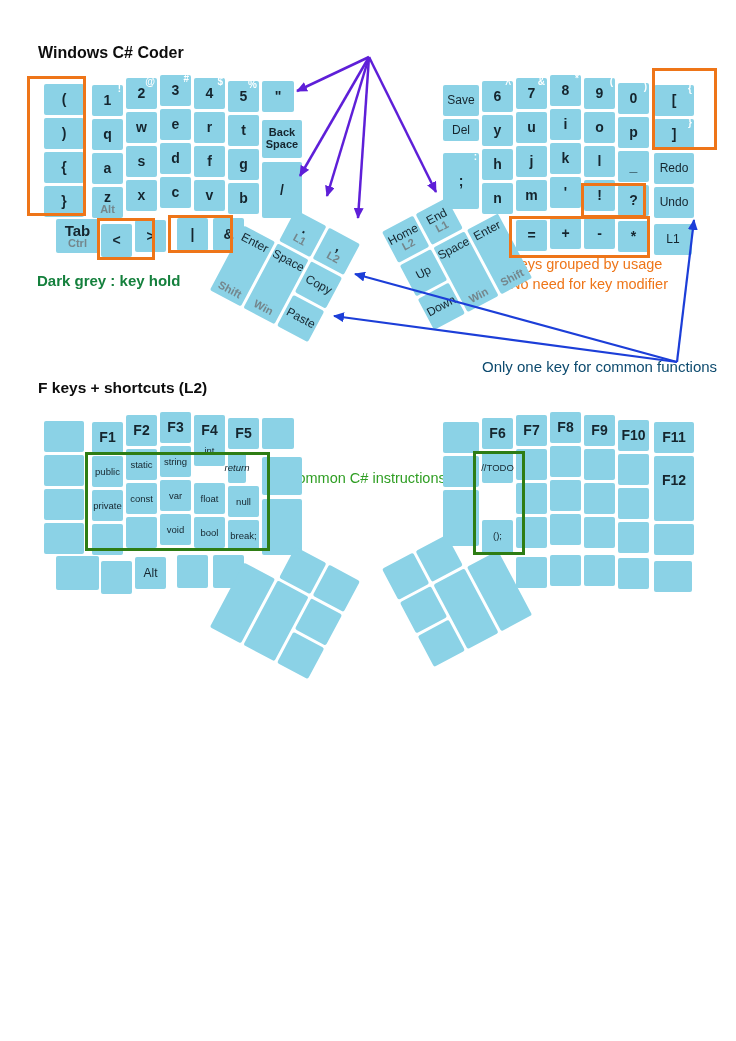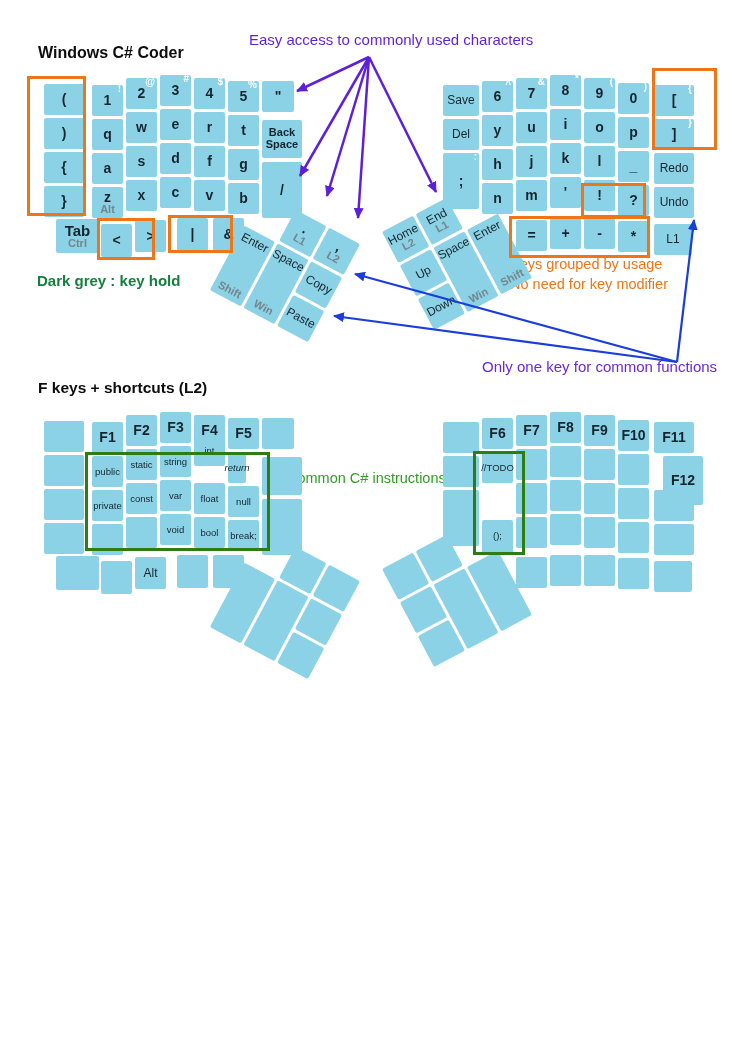--- a/index.html
+++ b/index.html
@@ -5,21 +5,21 @@
   html,body{margin:0;padding:0;background:#fff;}
   .stage{position:relative;width:736px;height:1041px;background:#ffffff;overflow:hidden;
          font-family:"Liberation Sans", sans-serif;}
   .t{position:absolute;white-space:nowrap;}
   .title1{left:38px;top:44px;font-size:16px;font-weight:bold;color:#0d0d0d;}
   .title2{left:38px;top:379px;font-size:15.5px;font-weight:bold;color:#0d0d0d;}
   .ann-easy{left:249px;top:31px;font-size:15px;color:#5e1fd8;}
   .ann-greyhold{left:37px;top:272px;font-size:15px;font-weight:bold;color:#15803d;}
   .ann-orange1{left:510px;top:256px;font-size:14.5px;color:#ee7518;}
   .ann-orange2{left:510px;top:276px;font-size:14.5px;color:#ee7518;}
-  .ann-blue{left:482px;top:358px;font-size:15px;color:#6d28d9;}
+  .ann-blue{left:482px;top:358px;font-size:15px;color:#0c4a6e;}
   .ann-green{left:287px;top:470px;font-size:14.5px;color:#2f9e23;}
 
   .key{position:absolute;background:#8bd2e6;border-radius:2px;color:#15252e;
        display:flex;flex-direction:column;align-items:center;justify-content:center;
        z-index:1;line-height:1.05;}
   .key .klabel{white-space:pre-line;text-align:center;}
   .k-b .klabel{font-weight:bold;font-size:14px;}
   .k-t .klabel{font-weight:bold;font-size:15px;}
   .k-r .klabel{font-size:12px;}
   .k-s .klabel{font-size:9.5px;}
@@ -33,21 +33,20 @@
 
   .hrect{position:absolute;border-style:solid;border-width:3px;background:transparent;z-index:4;}
 
   #overlay{position:absolute;left:0;top:0;z-index:6;pointer-events:none;}
 </style>
 </head>
 <body>
 
 <div class="stage">
   <div class="t title1">Windows C# Coder</div>
-  <div class="t ann-easy">Easy access to commonly used characters</div>
   <div class="t ann-greyhold">Dark grey : key hold</div>
   <div class="t ann-orange1">Keys grouped by usage</div>
   <div class="t ann-orange2">No need for key modifier</div>
   <div class="t ann-blue">Only one key for common functions</div>
   <div class="t title2">F keys + shortcuts (L2)</div>
   <div class="t ann-green">Common C# instructions</div>
 
   <div id="kb">
       <div>
         <div class="key k-b" style="left: 44px; top: 84px; width: 40px; height: 31px;">
@@ -152,21 +151,21 @@
           <span class="klabel">|</span>
         </div>
         <div class="key k-b" style="left: 213px; top: 218px; width: 31px; height: 33px;">
           <span class="klabel">&amp;</span>
         </div>
       </div>
       <div>
         <div class="key k-r" style="left: 443px; top: 85px; width: 36px; height: 31px;">
           <span class="klabel">Save</span>
         </div>
-        <div class="key k-r" style="left: 443px; top: 119px; width: 36px; height: 31px;">
+        <div class="key k-r" style="left: 443px; top: 119px; width: 36px; height: 22px;">
           <span class="klabel">Del</span>
         </div>
         <div class="key k-b" style="left: 443px; top: 153px; width: 36px; height: 56px;">
           <span class="klabel">;</span>
           <span class="ksup">:</span>
         </div>
         <div class="key k-b" style="left: 482px; top: 81px; width: 31px; height: 31px;">
           <span class="klabel">6</span>
           <span class="ksup">^</span>
         </div>
@@ -369,21 +368,21 @@
         <div class="key" style="left: 584px; top: 517px; width: 31px; height: 31px;"></div>
         <div class="key k-b" style="left: 618px; top: 420px; width: 31px; height: 31px;">
           <span class="klabel">F10</span>
         </div>
         <div class="key" style="left: 618px; top: 454px; width: 31px; height: 31px;"></div>
         <div class="key" style="left: 618px; top: 488px; width: 31px; height: 31px;"></div>
         <div class="key" style="left: 618px; top: 522px; width: 31px; height: 31px;"></div>
         <div class="key k-b" style="left: 654px; top: 422px; width: 40px; height: 31px;">
           <span class="klabel">F11</span>
         </div>
-        <div class="key k-b" style="left: 654px; top: 456px; width: 40px; height: 49px; margin-left: 9px;">
+        <div class="key k-b" style="left: 654px; top: 456px; width: 40px; height: 49px;">
           <span class="klabel">F12</span>
         </div>
         <div class="key" style="left: 654px; top: 490px; width: 40px; height: 31px;"></div>
         <div class="key" style="left: 654px; top: 524px; width: 40px; height: 31px;"></div>
         <div class="key" style="left: 516px; top: 557px; width: 31px; height: 31px;"></div>
         <div class="key" style="left: 550px; top: 555px; width: 31px; height: 31px;"></div>
         <div class="key" style="left: 584px; top: 555px; width: 31px; height: 31px;"></div>
         <div class="key" style="left: 618px; top: 558px; width: 31px; height: 31px;"></div>
         <div class="key" style="left: 654px; top: 561px; width: 38px; height: 31px;"></div>
       </div>

